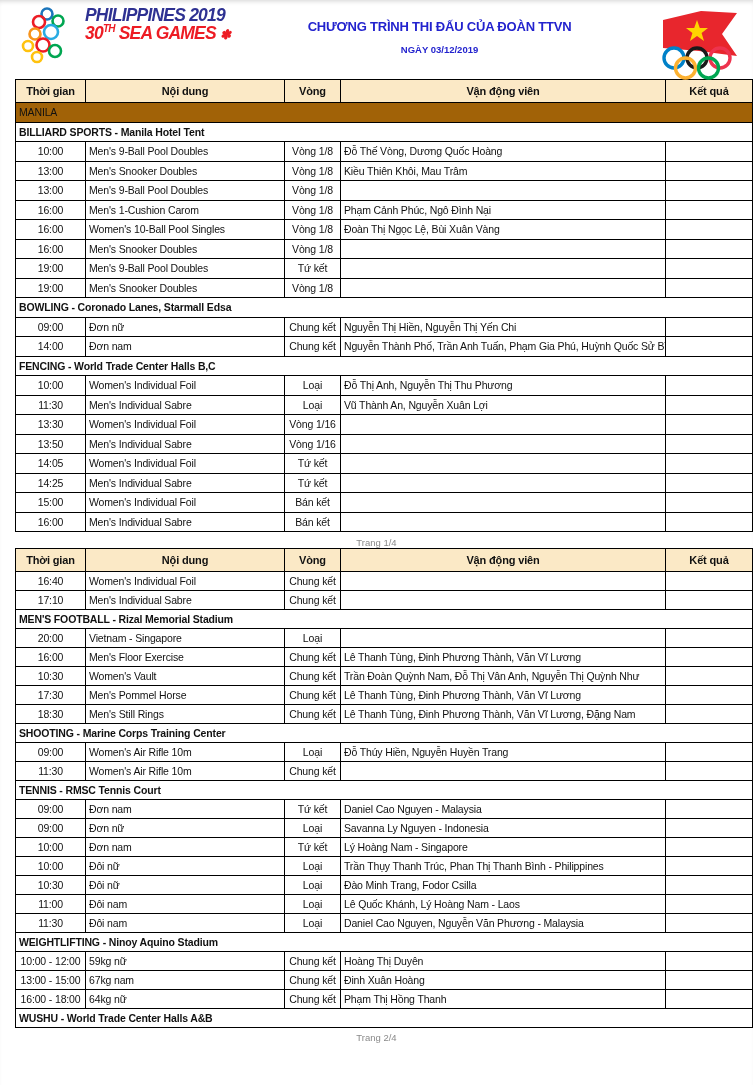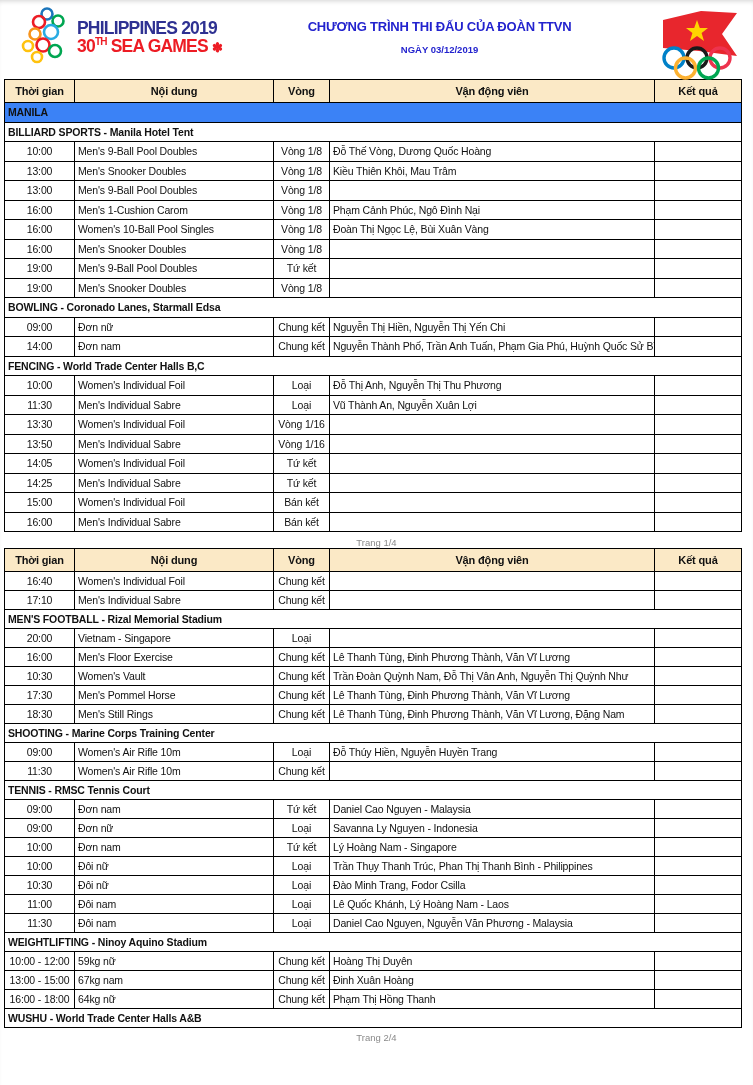--- a/index.html
+++ b/index.html
@@ -3,40 +3,40 @@
 <meta charset="utf-8">
 <style>
   html,body { margin:0; padding:0; background:#fff; }
   .page {
     width:753px; height:1085px; overflow:hidden; position:relative;
     background:#fff; font-family:"Liberation Sans", sans-serif;
     box-shadow: inset 0 4px 5px -3px rgba(0,0,0,0.18);
   }
   
   .header { display:flex; align-items:flex-start; height:79px; box-sizing:border-box; padding:6px 6px 0 14px; }
-  .logo-left { display:flex; align-items:center; width:218px; gap:5px; }
+  .logo-left { display:flex; align-items:flex-start; width:218px; gap:13px;font-style:italic; }
   .logo-text { line-height:1.05; white-space:nowrap; }
   .logo-text .l1 { color:#2E3192; font-weight:bold; font-size:17.5px; letter-spacing:-0.8px; }
   .logo-text .l2 { color:#ED1C24; font-weight:bold; font-size:17.5px; letter-spacing:-0.8px; }
   .logo-text sup { font-size:10px; }
   .emblem { color:#ED1C24; font-size:13px; font-weight:bold; }
   .title-block { flex:1; text-align:center; padding-top:13px; }
   .title { color:#2323CE; font-weight:bold; font-size:13px; letter-spacing:-0.2px; }
   .date { color:#2323CE; font-weight:bold; font-size:9.5px; margin-top:10px; }
   .logo-right { width:100px; text-align:center; }
   
-  table.sched { border-collapse:collapse; table-layout:fixed; width:737px; margin-left:4px;
+  table.sched { border-collapse:collapse; table-layout:fixed; width:737px; margin-left:15px;
                 border:1.5px solid #000; }
   table.sched td { border:1px solid #000; font-size:10.5px; padding:0 3px; overflow:hidden;
                    white-space:nowrap; letter-spacing:-0.15px; color:#111; }
   table.t1 td { height:18.5px; }
   table.t2 td { height:18px; }
   table.sched td.hdr { background:#FBE9C6; font-weight:bold; text-align:center;
                        height:22px; font-size:11px; border:1.5px solid #000; }
-  tr.city td { background:#3b82f6; font-weight:bold; }
+  tr.city td { background:#a16207; font-weight:normal; }
   tr.venue td { font-weight:bold; }
   td.time, td.round { text-align:center; }
   .pagefoot { text-align:center; color:#8A8A8A; font-size:9.5px; margin-top:5px; margin-bottom:0; }
   .pagefoot2 { margin-top:4px; }
 </style>
 </head>
 <body>
 
 <div class="page">
 

